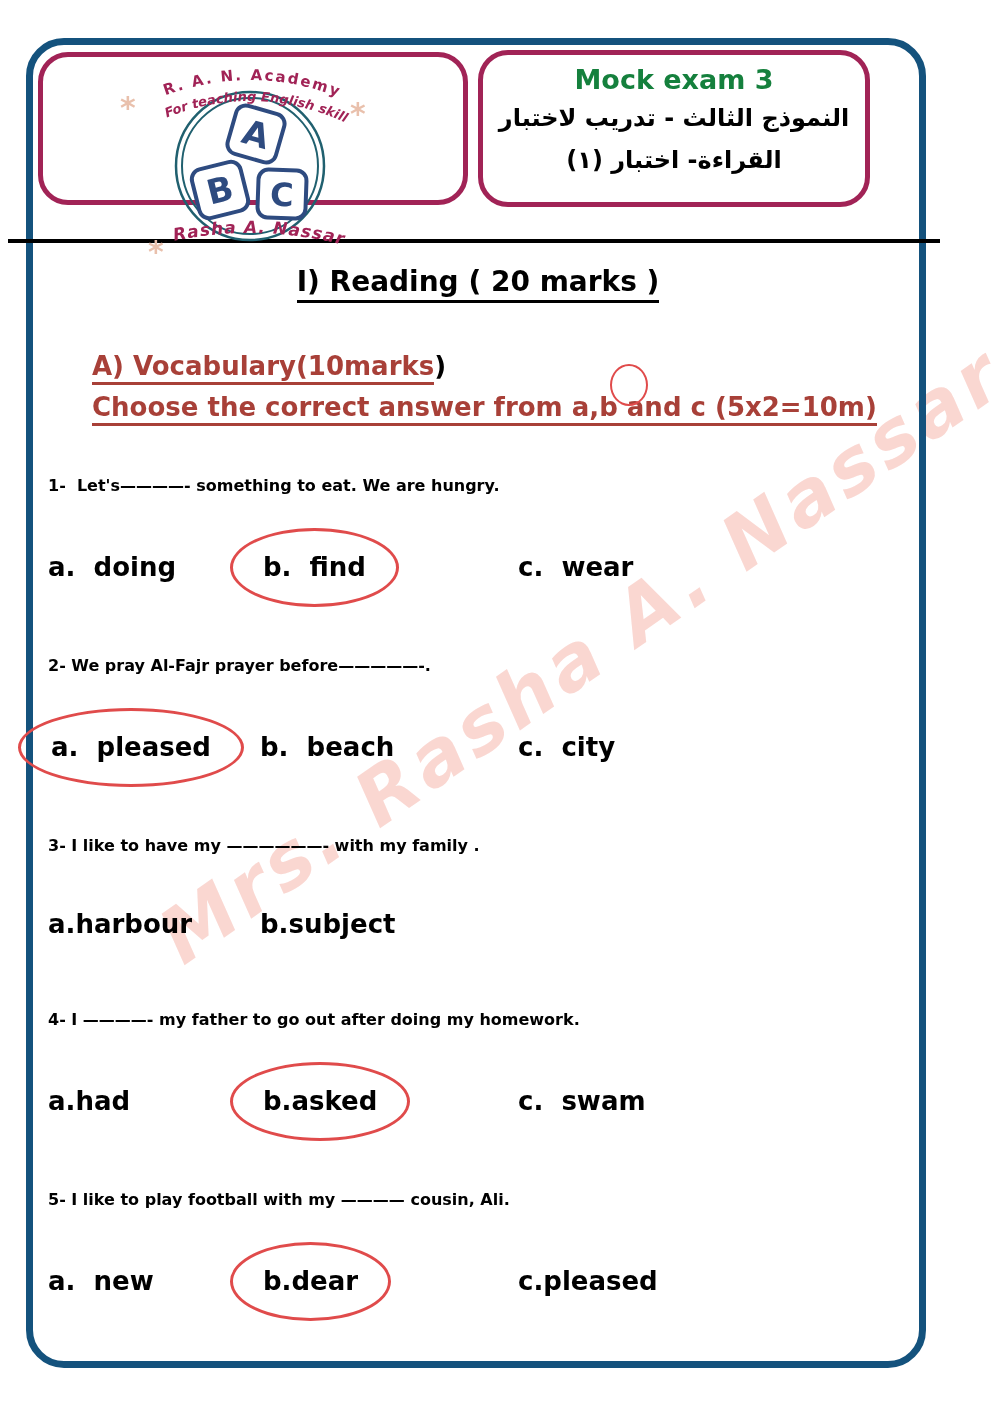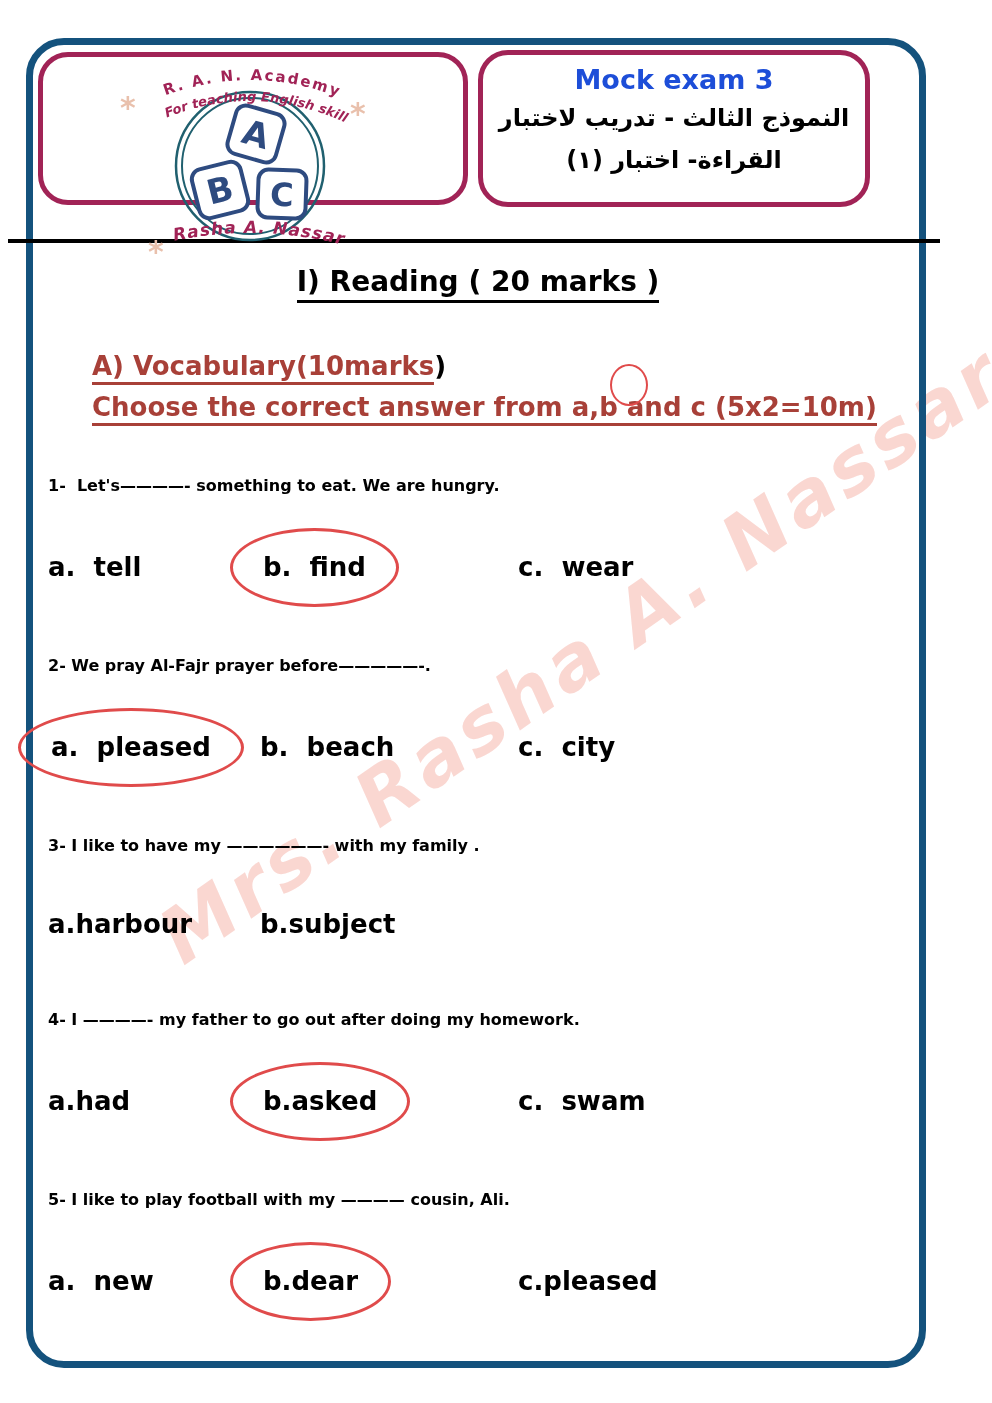--- a/index.html
+++ b/index.html
@@ -15,21 +15,21 @@
   
   .logo-box{
     position:absolute;left:38px;top:52px;width:430px;height:153px;
     border:5px solid #A12356;border-radius:30px;box-sizing:border-box;z-index:2;
   }
   .exam-box{
     position:absolute;left:478px;top:50px;width:392px;height:157px;
     border:5px solid #A12356;border-radius:30px;box-sizing:border-box;
     text-align:center;padding-top:8px;z-index:2;
   }
-  .exam-title{font-size:27px;font-weight:bold;color:#1d4ed8;line-height:34px;}
+  .exam-title{font-size:27px;font-weight:bold;color:#15803d;line-height:34px;}
   .exam-ar{font-size:24px;font-weight:bold;color:#000;line-height:42px;direction:rtl;}
   .separator{position:absolute;left:8px;top:239px;width:932px;height:4px;background:#000;z-index:2;}
   .logo-svg{position:absolute;left:118px;top:46px;width:264px;height:240px;z-index:3;}
   .flower{font-weight:bold;}
 
   
   .watermark{
     position:absolute;left:168px;top:900px;z-index:0;
     transform:rotate(-35deg);transform-origin:0 50%;
     font-size:76px;font-weight:bold;font-style:italic;letter-spacing:5px;
@@ -124,21 +124,21 @@
     <div class="vocab-line">
       <span class="red-underline">Choose the correct answer from a,b and c (5x2=10m)</span>
     </div>
     <div class="red-oval-empty"></div>
   </div>
 
   <div id="questions">
       <div class="question">
         <div class="q-text">1-  Let's————- something to eat. We are hungry.</div>
         <div class="options">
-          <span class="option">a.  tell</span>
+          <span class="option">a.  doing</span>
           <span class="option circled">b.  find</span>
           <span class="option">c.  wear</span>
         </div>
       </div>
       <div class="question">
         <div class="q-text">2- We pray Al-Fajr prayer before—————-.</div>
         <div class="options">
           <span class="option circled">a.  pleased</span>
           <span class="option">b.  beach</span>
           <span class="option">c.  city</span>

